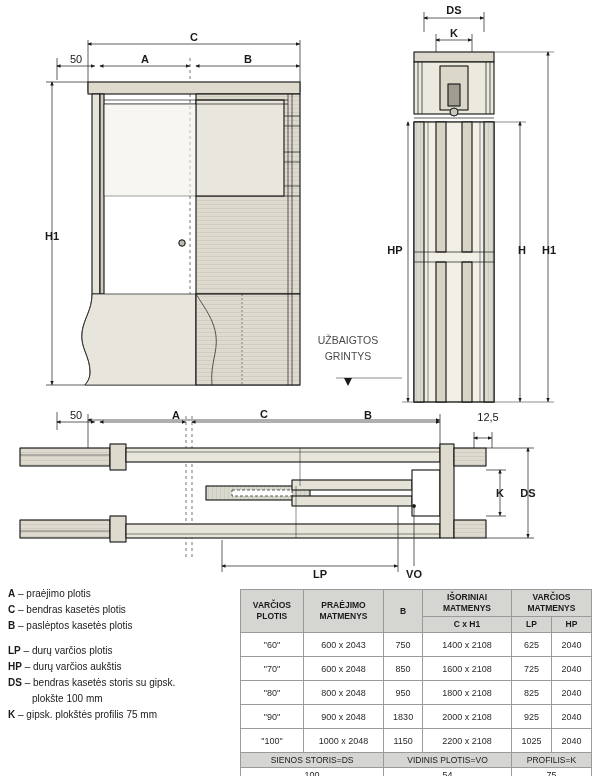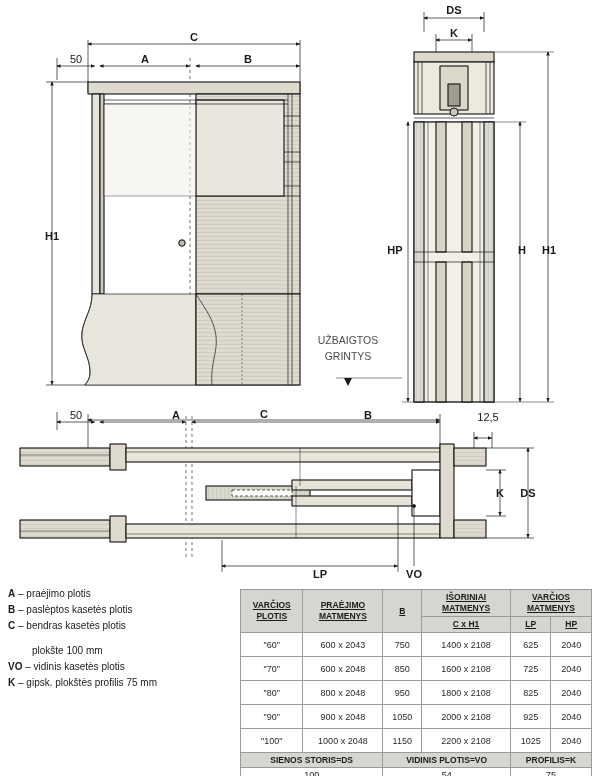--- a/index.html
+++ b/index.html
@@ -15,23 +15,23 @@
   .legend{position:absolute;left:8px;top:586px;width:226px;font-size:10px;line-height:16px;}
   .legend .row{white-space:nowrap;}
   .legend .k{font-weight:bold;}
   .legend .gap{height:9px;}
   .legend .cont{padding-left:24px;}
 
   
   .tablewrap{position:absolute;left:240px;top:589px;width:352px;}
   table.specs{border-collapse:collapse;width:352px;font-size:9px;}
   table.specs th,table.specs td{border:1px solid #9a9a9a;text-align:center;padding:2px 1px;}
-  table.specs thead th{background:#d5d5d2;font-weight:bold;font-size:8.5px;line-height:11px;color:#1a1a1a;text-decoration:underline;}
+  table.specs thead th{background:#d5d5d2;font-weight:bold;font-size:8.5px;line-height:11px;color:#1a1a1a;}
   table.specs tbody td{background:#ffffff;color:#2a2a2a;font-size:9px;height:19px;}
-  .footrow td{background:#d5d5d2;font-weight:bold;font-size:8.5px;border:1px solid #9a9a9a;}
+  .footrow td{background:#d5d5d2;font-weight:normal;font-size:8.5px;border:1px solid #9a9a9a;}
   .footvals td{background:#ffffff;font-size:9px;border:none;text-align:center;}
 
   .lbl{font-family:"Liberation Sans",sans-serif;}
 </style>
 </head>
 <body>
 
 <div class="root">
 
   <svg class="diagram" viewBox="0 0 600 776">
@@ -259,33 +259,41 @@
       <text x="348" y="360">GRINTYS</text>
     </g>
   </svg>
 
   <div class="legend">
     <div class="row">
       <span class="k">A</span>
       <span>– praėjimo plotis</span>
     </div>
     <div class="row">
+      <span class="k">C</span>
+      <span>– bendras kasetės plotis</span>
+    </div>
+    <div class="row">
       <span class="k">B</span>
       <span>– paslėptos kasetės plotis</span>
     </div>
-    <div class="row">
-      <span class="k">C</span>
-      <span>– bendras kasetės plotis</span>
-    </div>
     <div class="gap"></div>
+    <div class="row">
+      <span class="k">LP</span>
+      <span>– durų varčios plotis</span>
+    </div>
+    <div class="row">
+      <span class="k">HP</span>
+      <span>– durų varčios aukštis</span>
+    </div>
+    <div class="row">
+      <span class="k">DS</span>
+      <span>– bendras kasetės storis su gipsk.</span>
+    </div>
     <div class="cont">plokšte 100 mm</div>
-    <div class="row">
-      <span class="k">VO</span>
-      <span>– vidinis kasetės plotis</span>
-    </div>
     <div class="row">
       <span class="k">K</span>
       <span>– gipsk. plokštės profilis 75 mm</span>
     </div>
   </div>
 
   <div class="tablewrap">
     <table class="specs">
       <thead>
         <tr>
@@ -334,21 +342,21 @@
           <td>"80"</td>
           <td>800 x 2048</td>
           <td>950</td>
           <td>1800 x 2108</td>
           <td>825</td>
           <td>2040</td>
         </tr>
         <tr>
           <td>"90"</td>
           <td>900 x 2048</td>
-          <td>1050</td>
+          <td>1830</td>
           <td>2000 x 2108</td>
           <td>925</td>
           <td>2040</td>
         </tr>
         <tr>
           <td>"100"</td>
           <td>1000 x 2048</td>
           <td>1150</td>
           <td>2200 x 2108</td>
           <td>1025</td>

